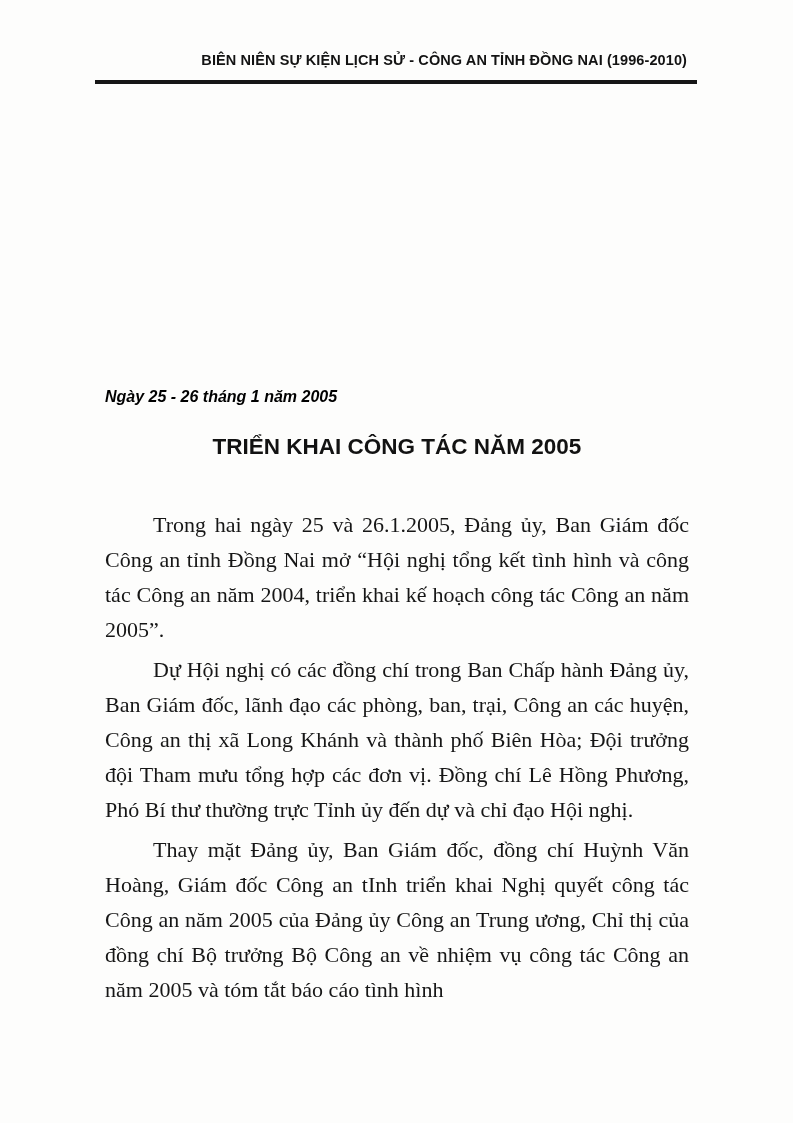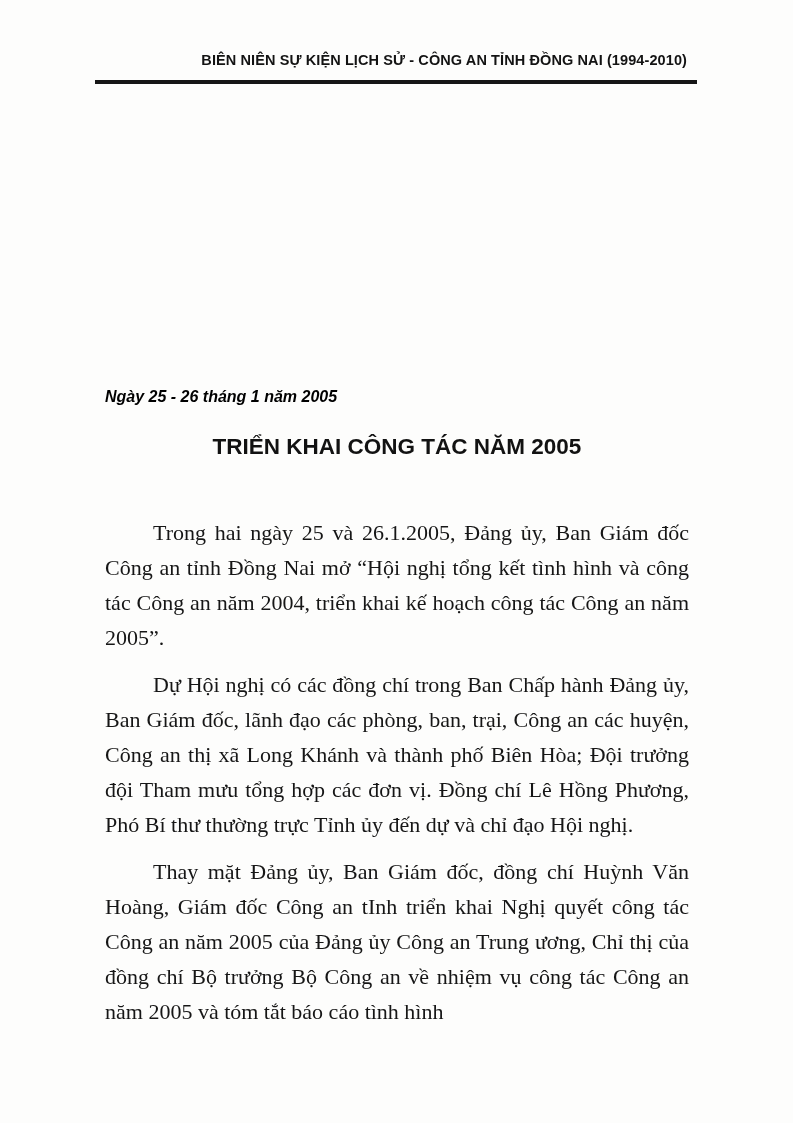--- a/index.html
+++ b/index.html
@@ -74,39 +74,39 @@
     position: absolute;
     top: 503px;
     left: 105px;
     width: 584px;
     font-size: 22px;
     line-height: 35px;
     text-align: justify;
     color: #161616;
   }
   .body-text p {
-    margin: 12px 0 5px 0;
+    margin: 4px 0 5px 0;
     text-indent: 48px;
   }
   .page-number {
     position: absolute;
     top: 1040px;
     left: 105px;
     width: 584px;
     text-align: right;
     font-size: 21px;
     color: #141414;
   }
 </style>
 </head>
 <body>
 
 <div class="page">
 
-  <div class="running-header">BIÊN NIÊN SỰ KIỆN LỊCH SỬ - CÔNG AN TỈNH ĐỒNG NAI (1994-2010)</div>
+  <div class="running-header">BIÊN NIÊN SỰ KIỆN LỊCH SỬ - CÔNG AN TỈNH ĐỒNG NAI (1996-2010)</div>
 
   <div class="header-rule"></div>
 
 
   <div class="date-heading">Ngày 25 - 26 tháng 1 năm 2005</div>
 
   <div class="section-title">
     <div>TRIỂN KHAI CÔNG TÁC NĂM 2005</div>
   </div>
 

